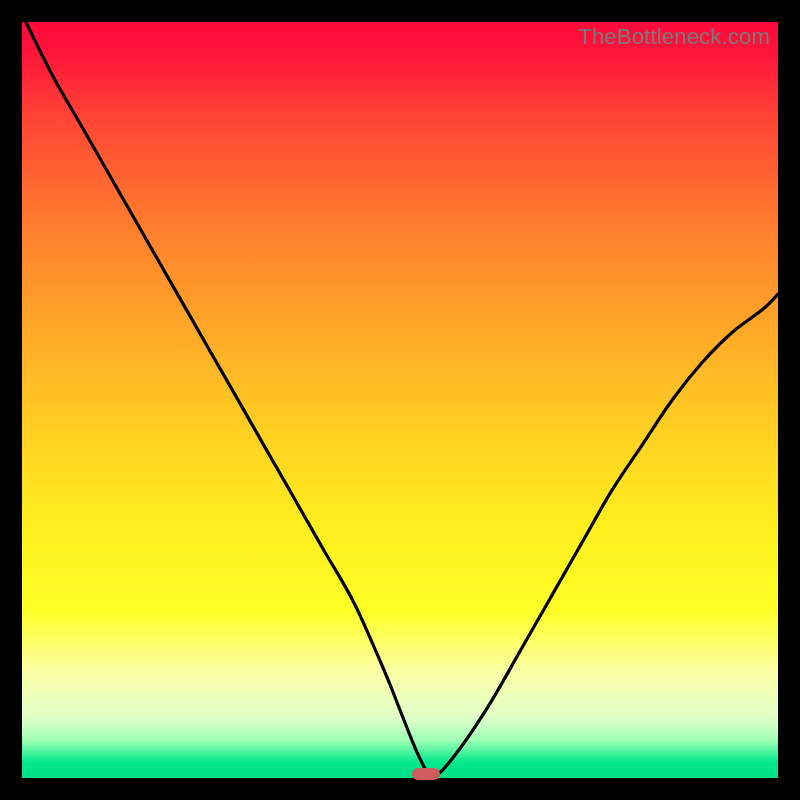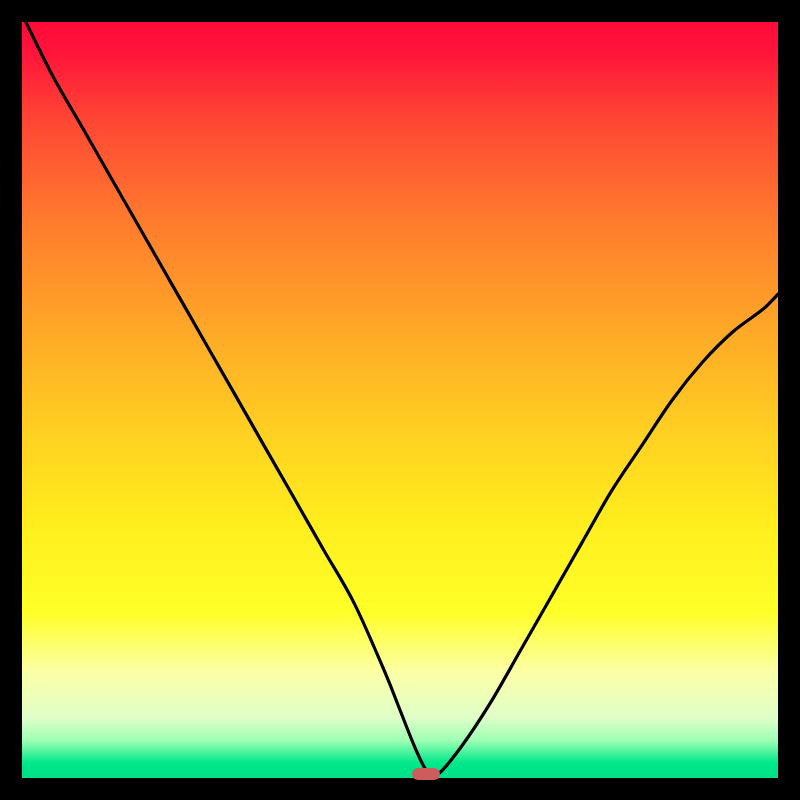--- a/index.html
+++ b/index.html
@@ -63,20 +63,21 @@
     background: #cd5c5c;
     transform: translate(-50%, -50%);
   }
 </style>
 </head>
 <body>
 
 <div class="frame">
   <div class="plot-area">
 
+    <div class="watermark">TheBottleneck.com</div>
 
     <svg class="curve" viewBox="0 0 756 756" preserveAspectRatio="none">
       <path id="curve-path" d="M 3.8 0.0 C 8.2 8.8, 20.8 35.3, 30.2 52.9 C 39.7 70.6, 50.4 88.2, 60.5 105.8 C 70.6 123.5, 80.6 141.1, 90.7 158.8 C 100.8 176.4, 110.9 194.0, 121.0 211.7 C 131.0 229.3, 141.1 247.0, 151.2 264.6 C 161.3 282.2, 171.4 299.9, 181.4 317.5 C 191.5 335.2, 201.6 352.8, 211.7 370.4 C 221.8 388.1, 231.8 405.7, 241.9 423.4 C 252.0 441.0, 262.1 458.6, 272.2 476.3 C 282.2 493.9, 292.3 511.6, 302.4 529.2 C 312.5 546.8, 322.6 562.0, 332.6 582.1 C 342.7 602.3, 355.3 632.5, 362.9 650.2 C 370.4 667.8, 373.0 675.4, 378.0 688.0 C 383.0 700.6, 388.7 715.7, 393.1 725.8 C 397.5 735.8, 400.7 744.0, 404.5 748.4 C 408.2 752.9, 410.1 756.0, 415.8 752.2 C 421.5 748.4, 429.7 737.7, 438.5 725.8 C 447.3 713.8, 458.6 696.8, 468.7 680.4 C 478.8 664.0, 488.9 645.1, 499.0 627.5 C 509.0 609.8, 519.1 592.2, 529.2 574.6 C 539.3 556.9, 549.4 539.3, 559.4 521.6 C 569.5 504.0, 579.6 485.1, 589.7 468.7 C 599.8 452.3, 609.8 438.5, 619.9 423.4 C 630.0 408.2, 640.1 391.9, 650.2 378.0 C 660.2 364.1, 670.3 351.5, 680.4 340.2 C 690.5 328.9, 700.6 318.8, 710.6 310.0 C 720.7 301.1, 733.3 293.6, 740.9 287.3 C 748.4 281.0, 753.5 274.7, 756.0 272.2"></path>
     </svg>
 
     <div class="marker" id="marker" style="left: 404.46px; top: 752.22px; background: rgb(205, 92, 92);"></div>
 
   </div>
 </div>
 

